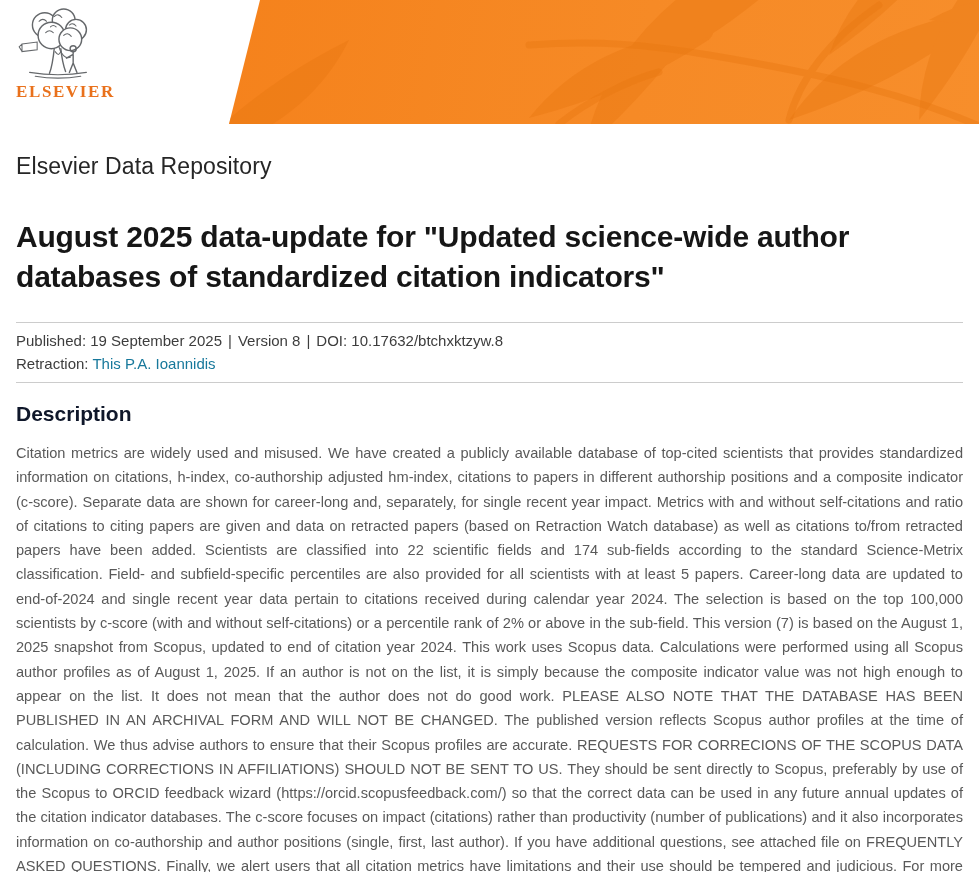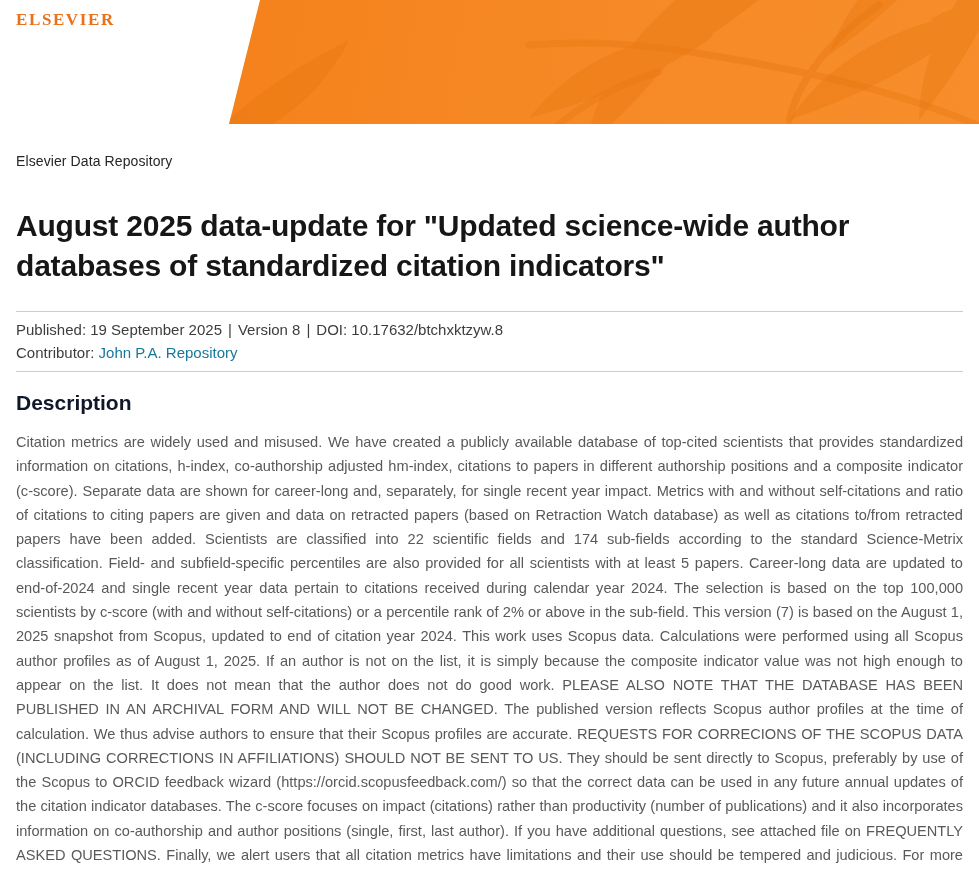--- a/index.html
+++ b/index.html
@@ -13,35 +13,35 @@
   .banner{
     position:absolute;top:0;left:229px;right:0;height:124px;
     background:linear-gradient(100deg,#f5821c 0%,#f68a26 55%,#f78e2b 100%);
     clip-path:polygon(31px 0, 100% 0, 100% 100%, 0 100%);
     overflow:hidden;
   }
   .banner svg{position:absolute;top:0;left:0;width:100%;height:100%;}
   
   .logo{
     position:absolute;top:8px;left:16px;width:92px;
-    display:flex;flex-direction:row;align-items:flex-start;cursor:pointer;
+    display:flex;flex-direction:column;align-items:flex-start;cursor:pointer;
   }
   .logo-tree{width:84px;height:72px;}
   .logo-word{
     font-family:"Liberation Serif", serif;
     font-size:17px;font-weight:600;letter-spacing:1.6px;
     color:#e9711c;margin-top:2px;
   }
   
   .content{
     position:absolute;top:124px;left:16px;right:16px;
   }
   .site-title{
     margin:29px 0 0 0;
-    font-size:14px;font-weight:400;color:#262626;letter-spacing:.1px;
+    font-size:23px;font-weight:400;color:#262626;letter-spacing:.1px;
     cursor:pointer;
   }
   .dataset-title{
     margin:37px 0 0 0;max-width:922px;
     font-size:30px;line-height:40px;font-weight:700;color:#161616;
     letter-spacing:-.2px;
   }
   .rule{border:none;border-top:1px solid #cccccc;margin:25px 0 0 0;}
   .meta{
     margin-top:6px;
@@ -113,22 +113,22 @@
 
   <h1 class="dataset-title">August 2025 data-update for "Updated science-wide author databases of standardized citation indicators"</h1>
 
   <hr class="rule">
 
   <div class="meta">
     <div class="meta-row">
       <span>Published: 19 September 2025</span><span class="sep">|</span><span>Version 8</span><span class="sep">|</span><span>DOI: 10.17632/btchxktzyw.8</span>
     </div>
     <div class="meta-row">
-      <span>Contributor:</span>
-      <a class="contrib-link">John P.A. Repository</a>
+      <span>Retraction:</span>
+      <a class="contrib-link">This P.A. Ioannidis</a>
     </div>
   </div>
 
   <hr class="rule2">
 
   <h2 class="desc-heading">Description</h2>
 
   <p class="desc-text">Citation metrics are widely used and misused. We have created a publicly available database of top-cited scientists that provides standardized information on citations, h-index, co-authorship adjusted hm-index, citations to papers in different authorship positions and a composite indicator (c-score). Separate data are shown for career-long and, separately, for single recent year impact. Metrics with and without self-citations and ratio of citations to citing papers are given and data on retracted papers (based on Retraction Watch database) as well as citations to/from retracted papers have been added. Scientists are classified into 22 scientific fields and 174 sub-fields according to the standard Science-Metrix classification. Field- and subfield-specific percentiles are also provided for all scientists with at least 5 papers. Career-long data are updated to end-of-2024 and single recent year data pertain to citations received during calendar year 2024. The selection is based on the top 100,000 scientists by c-score (with and without self-citations) or a percentile rank of 2% or above in the sub-field. This version (7) is based on the August 1, 2025 snapshot from Scopus, updated to end of citation year 2024. This work uses Scopus data. Calculations were performed using all Scopus author profiles as of August 1, 2025. If an author is not on the list, it is simply because the composite indicator value was not high enough to appear on the list. It does not mean that the author does not do good work. PLEASE ALSO NOTE THAT THE DATABASE HAS BEEN PUBLISHED IN AN ARCHIVAL FORM AND WILL NOT BE CHANGED. The published version reflects Scopus author profiles at the time of calculation. We thus advise authors to ensure that their Scopus profiles are accurate. REQUESTS FOR CORRECIONS OF THE SCOPUS DATA (INCLUDING CORRECTIONS IN AFFILIATIONS) SHOULD NOT BE SENT TO US. They should be sent directly to Scopus, preferably by use of the Scopus to ORCID feedback wizard (https://orcid.scopusfeedback.com/) so that the correct data can be used in any future annual updates of the citation indicator databases. The c-score focuses on impact (citations) rather than productivity (number of publications) and it also incorporates information on co-authorship and author positions (single, first, last author). If you have additional questions, see attached file on FREQUENTLY ASKED QUESTIONS. Finally, we alert users that all citation metrics have limitations and their use should be tempered and judicious. For more reading, we refer to the Leiden manifesto: https://www.nature.com/articles/520429a</p>
 
 </div>

